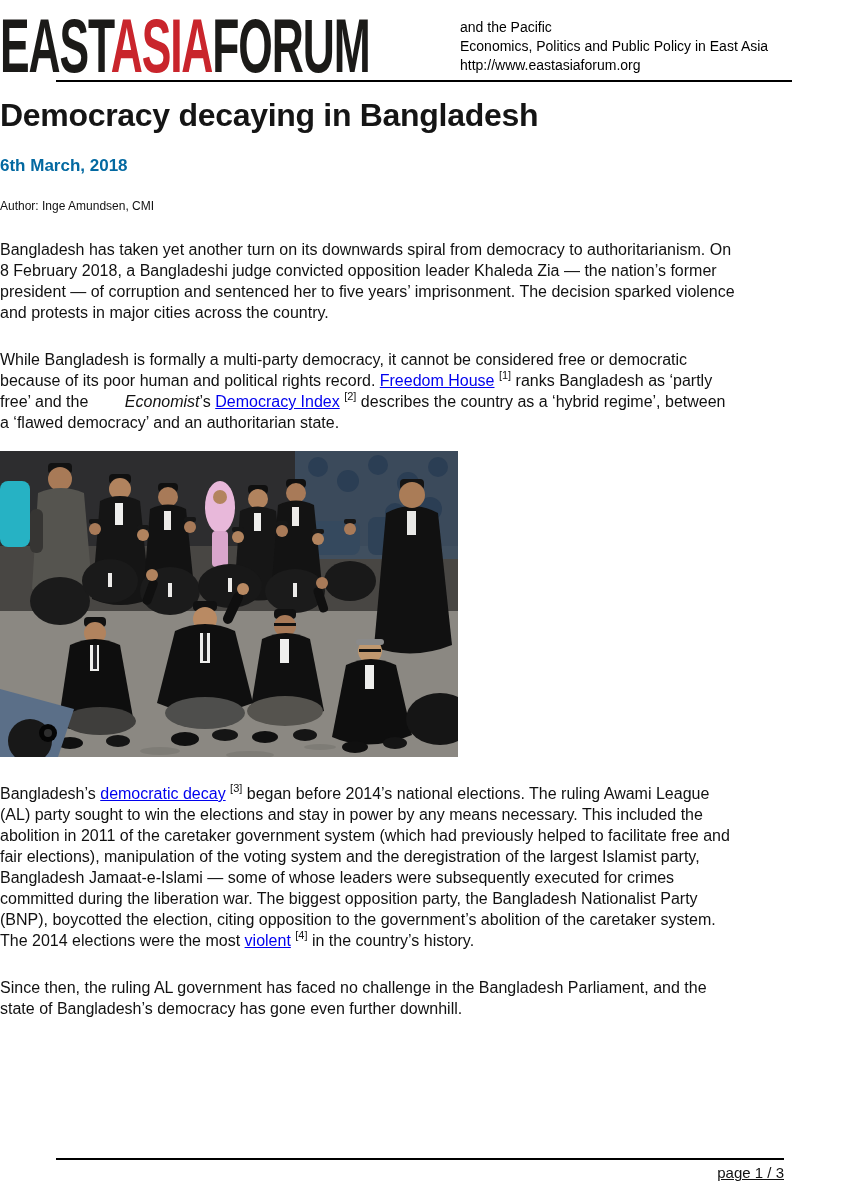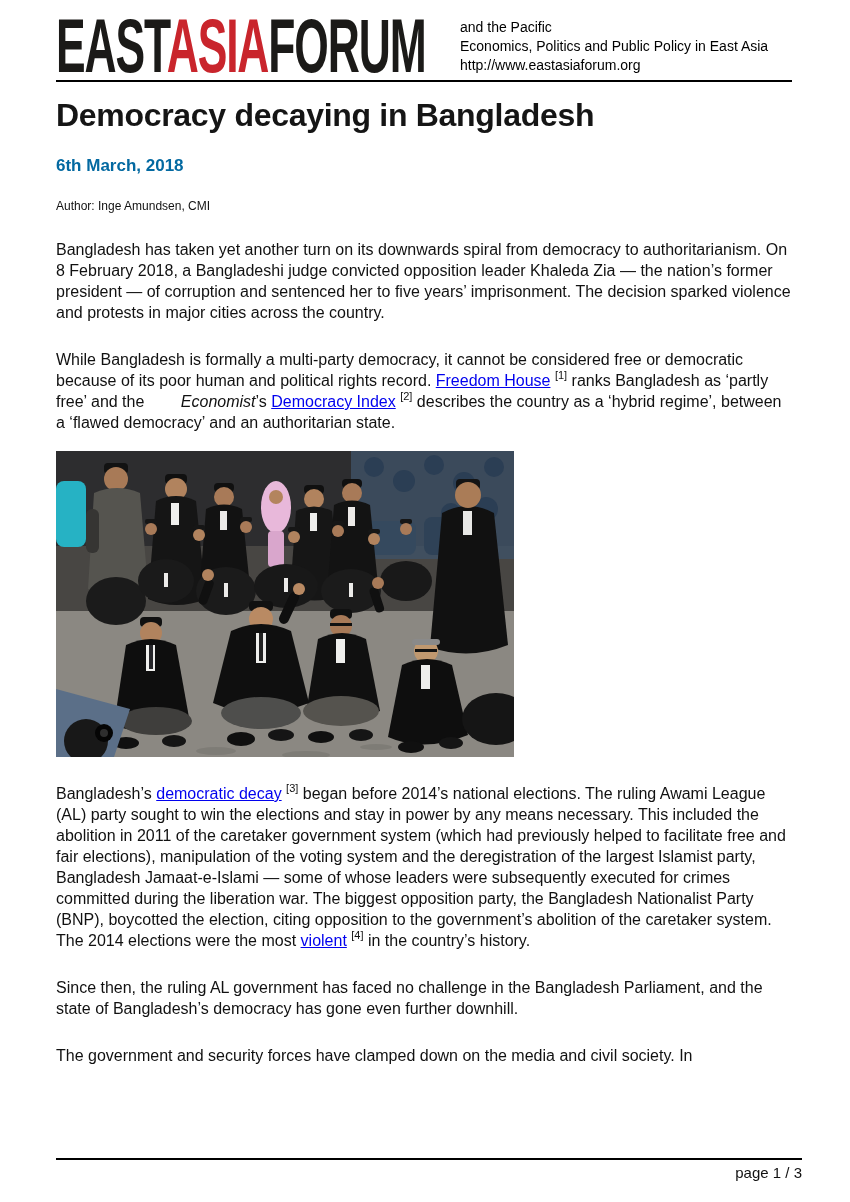--- a/index.html
+++ b/index.html
@@ -6,21 +6,21 @@
   html, body { margin: 0; padding: 0; background: #ffffff; }
   .page {
     position: relative;
     width: 850px;
     height: 1202px;
     background: #ffffff;
     font-family: "Liberation Sans", sans-serif;
     color: #111111;
     overflow: hidden;
   }
-  .content { padding-left: 56px; padding-right: 58px; }
+  .content { padding-right: 58px; }
 
   
   .header {
     display: flex;
     justify-content: space-between;
     align-items: flex-start;
     padding-top: 16px;
     height: 80px;
   }
   .logo-wrap { flex: none; width: 395px; overflow: visible; }
@@ -67,21 +67,21 @@
 
   .photo {
     width: 458px;
     height: 306px;
     margin: 18px 0 0 0;
     overflow: hidden;
     background: #8b8882;
   }
 
   
-  .footer { position: absolute; left: 56px; right: 48px; top: 1158px; }
+  .footer { position: absolute; left: 56px; right: 66px; top: 1158px; text-decoration: underline; }
   .footer-line { height: 2px; background: #000000; }
   .footer-text { text-align: right; font-size: 15px; margin-top: 4px; color: #111111; }
 </style>
 </head>
 <body>
 
 <div class="page">
 
   <div class="header content">
     <div class="logo-wrap">
@@ -261,21 +261,20 @@
           <ellipse cx="160" cy="300" rx="20" ry="4"></ellipse>
           <ellipse cx="320" cy="296" rx="16" ry="3"></ellipse>
           <ellipse cx="250" cy="304" rx="24" ry="4"></ellipse>
         </g>
       </svg>
     </div>
 
     <div id="body-after">
         <p class="para"><span>Bangladesh’s </span><a href="#">democratic decay</a><span> </span><sup>[3]</sup><span> began before 2014’s national elections. The ruling Awami League (AL) party sought to win the elections and stay in power by any means necessary. This included the abolition in 2011 of the caretaker government system (which had previously helped to facilitate free and fair elections), manipulation of the voting system and the deregistration of the largest Islamist party, Bangladesh Jamaat-e-Islami — some of whose leaders were subsequently executed for crimes committed during the liberation war. The biggest opposition party, the Bangladesh Nationalist Party (BNP), boycotted the election, citing opposition to the government’s abolition of the caretaker system.  The 2014 elections were the most </span><a href="#">violent</a><span> </span><sup>[4]</sup><span> in the country’s history.</span></p>
         <p class="para"><span>Since then, the ruling AL government has faced no challenge in the Bangladesh Parliament, and the state of Bangladesh’s democracy has gone even further downhill.</span></p>
-        <p class="para"><span>The government and security forces have clamped down on the media and civil society. In</span></p>
       </div>
   </div>
 
   <div class="footer">
     <div class="footer-line"></div>
     <div class="footer-text">page 1 / 3</div>
   </div>
 
 </div>
 

